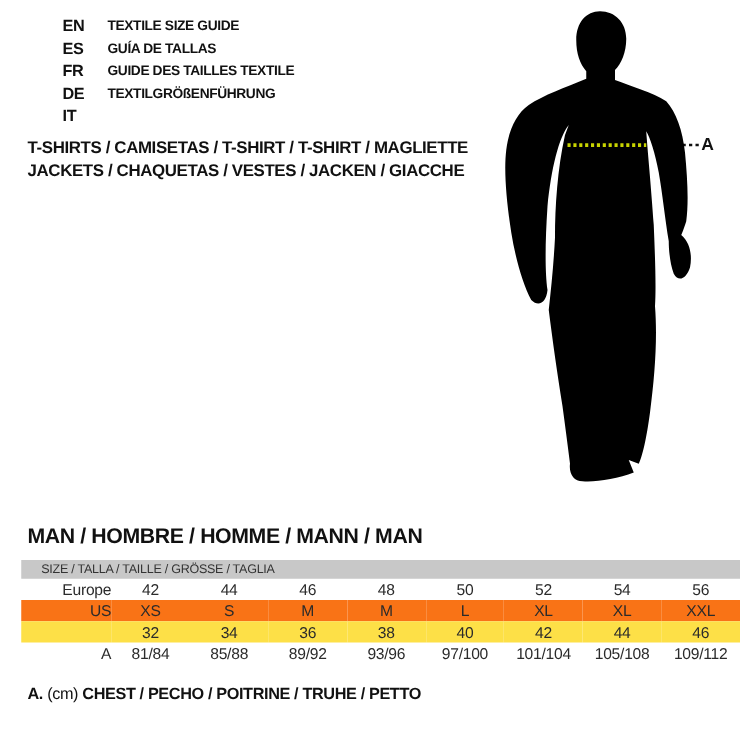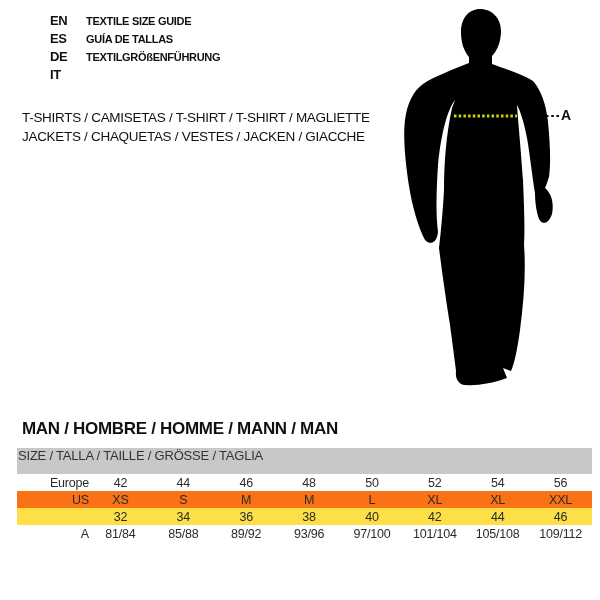--- a/index.html
+++ b/index.html
@@ -7,29 +7,29 @@
     position:relative;width:600px;height:600px;background:#fff;overflow:hidden;
     font-family:"Liberation Sans","DejaVu Sans",sans-serif;color:#111;
   }
   
   .lang-list{position:absolute;left:22px;top:12px;}
   .lang-row{display:flex;height:18px;line-height:18px;margin-left:28px;}
   .lang-code{width:36px;font-size:13px;font-weight:700;letter-spacing:-0.3px;}
   .lang-title{font-size:11px;font-weight:700;letter-spacing:-0.3px;white-space:nowrap;}
   
   .category-list{position:absolute;left:22px;top:108px;}
-  .category-line{height:19px;line-height:19px;font-size:13.5px;font-weight:400;letter-spacing:-0.3px;white-space:nowrap;}
+  .category-line{height:19px;line-height:19px;font-size:13.5px;font-weight:700;letter-spacing:-0.3px;white-space:nowrap;}
   
   .figure-svg{position:absolute;left:0;top:0;width:600px;height:600px;}
   .measure-label{position:absolute;left:561px;top:107px;font-size:14px;font-weight:600;letter-spacing:0;}
   
   .section-title{position:absolute;left:22px;top:419px;font-size:17px;font-weight:700;letter-spacing:-0.3px;white-space:nowrap;}
   
   .size-table-wrap{position:absolute;left:17px;top:448px;width:575px;}
-  .size-table-header{height:26px;line-height:15px;padding-left:1px;font-size:13px;color:#333;letter-spacing:-0.2px;white-space:nowrap;}
+  .size-table-header{height:15px;line-height:15px;padding-left:16px;font-size:10px;color:#333;letter-spacing:-0.2px;white-space:nowrap;}
   table.size-table{width:100%;border-collapse:collapse;table-layout:fixed;}
   table.size-table td{height:17px;font-size:12.5px;color:#2b2b2b;text-align:center;padding:0;letter-spacing:-0.2px;vertical-align:middle;}
   table.size-table td.row-label{text-align:right;padding-left:5px;margin-top:16px;}
   
   .footnote{position:absolute;left:22px;top:547px;font-size:13px;letter-spacing:-0.3px;white-space:nowrap;}
   .footnote .fn-prefix{font-weight:700;}
   .footnote .fn-unit{font-weight:400;}
   .footnote .fn-text{font-weight:700;}
 </style>
 </head>
@@ -38,20 +38,24 @@
 <div class="canvas">
 
   <div class="lang-list" id="lang-list">
       <div class="lang-row">
         <span class="lang-code">EN</span>
         <span class="lang-title">TEXTILE SIZE GUIDE</span>
       </div>
       <div class="lang-row">
         <span class="lang-code">ES</span>
         <span class="lang-title">GUÍA DE TALLAS</span>
+      </div>
+      <div class="lang-row">
+        <span class="lang-code">FR</span>
+        <span class="lang-title">GUIDE DES TAILLES TEXTILE</span>
       </div>
       <div class="lang-row">
         <span class="lang-code">DE</span>
         <span class="lang-title">TEXTILGRÖßENFÜHRUNG</span>
       </div>
       <div class="lang-row">
         <span class="lang-code">IT</span>
       </div>
     </div>
 
@@ -144,14 +148,19 @@
             <td>93/96</td>
             <td>97/100</td>
             <td>101/104</td>
             <td>105/108</td>
             <td>109/112</td>
           </tr>
         </tbody>
     </table>
   </div>
 
+  <div class="footnote">
+    <span class="fn-prefix">A.</span>
+    <span class="fn-unit">(cm)</span>
+    <span class="fn-text">CHEST / PECHO / POITRINE / TRUHE / PETTO</span>
+  </div>
 
 </div>
 
 </body></html>

